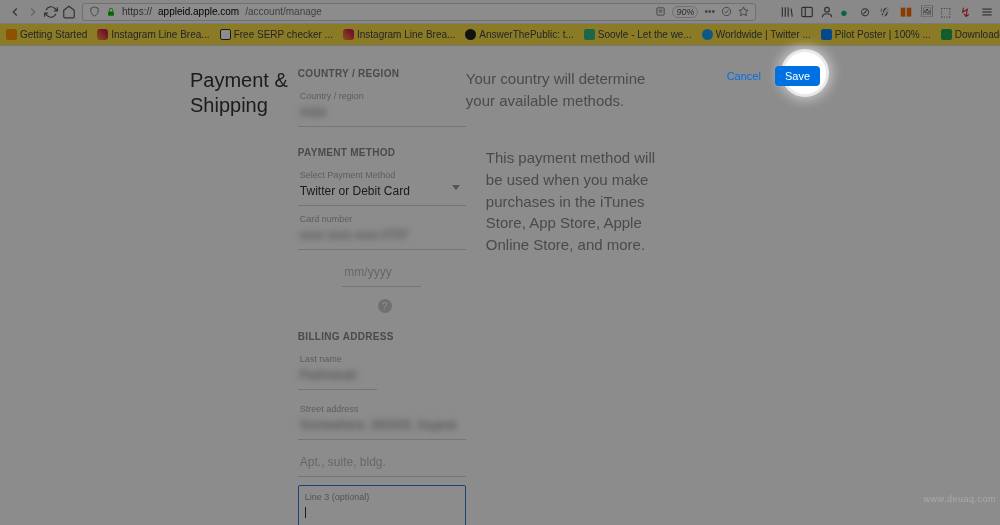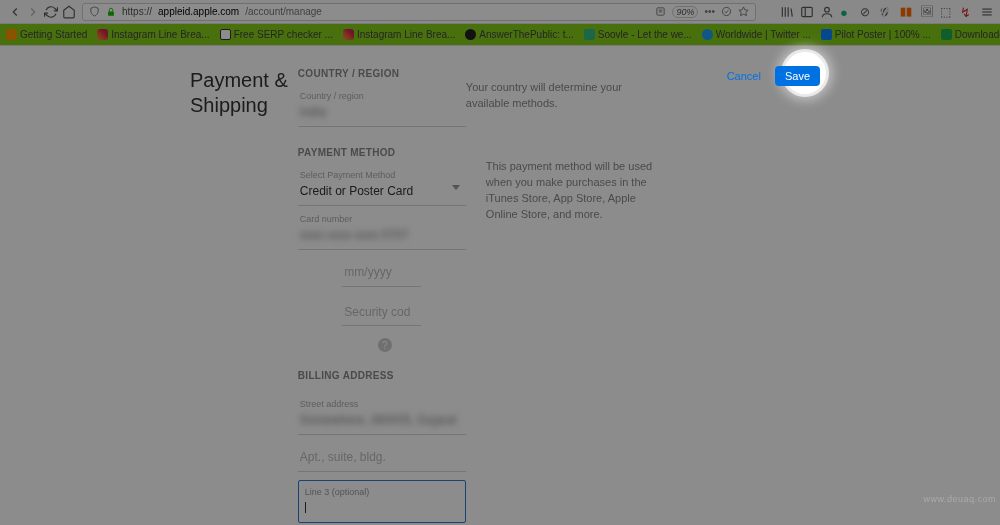--- a/index.html
+++ b/index.html
@@ -19,38 +19,38 @@
     .urlbar .path { color: #777; text-align: center; }
     .urlbar .spacer { flex: 1; }
     .urlbar .zoom { border: 1px solid #ccc; border-radius: 6px; padding: 0 3px; font-size: 9px; color: #555; font-style: italic; }
     .tool-icons { display: flex; gap: 6px; align-items: center; }
     .tool-icons span, .tool-icons svg { width: 14px; height: 14px; color: #5a5a5a; }
     .ico-green { color: #14b37d !important; }
     .ico-orange { color: #ff6a00 !important; }
     .ico-red { color: #d23 !important; }
     .ico-blue { color: #0a84ff !important; }
     
-    .bookbar { height: 22px; background: #84cc16; border-bottom: 1px solid #ddd; display: flex; align-items: center; padding: 0 6px; gap: 10px; font-size: 10px; color: #444; overflow: hidden; }
+    .bookbar { height: 22px; background: #fde047; border-bottom: 1px solid #ddd; display: flex; align-items: center; padding: 0 6px; gap: 10px; font-size: 10px; color: #444; overflow: hidden; }
     .bm { display: flex; align-items: center; gap: 3px; white-space: nowrap; }
     .bm .favi { width: 11px; height: 11px; border-radius: 2px; background: #888; display: inline-block; flex-shrink: 0; }
     .favi.fx { background: #ff9500; }
     .favi.ig { background: linear-gradient(45deg,#f09433,#e6683c,#dc2743,#bc1888); border-radius: 3px; }
     .favi.free { background: #fff; border: 1px solid #333; }
     .favi.atp { background: #222; border-radius: 50%; }
     .favi.soov { background: #3b8; }
     .favi.tw { background: #1da1f2; border-radius: 50%; }
     .favi.pp { background: #0a84ff; }
     .favi.dl { background: #2a5; }
     
     
     .page { position: relative; height: calc(525px - 46px); background: #fff; overflow: hidden; }
     .content { display: flex; padding: 22px 0 0 190px; gap: 0; }
     .col-left h1 { font-size: 20px; font-weight: 400; color: #333; line-height: 1.25; }
     .col-mid { width: 360px; margin-left: 10px; }
-    .col-right { width: 200px; font-size: 11px; color: #888; line-height: 1.45; margin-top: 12px; }
+    .col-right { width: 200px; font-size: 15px; color: #888; line-height: 1.45; }
     
     .section-label { font-size: 10px; font-weight: 600; letter-spacing: 0.3px; color: #888; text-transform: uppercase; margin-bottom: 6px; }
     .section { margin-bottom: 18px; }
     
     .field { border-bottom: 1px solid #d6d6d6; padding: 6px 2px 6px 2px; position: relative; margin-bottom: 2px; width: 168px; }
     .field-wide { width: 168px; }
     .field .flabel { font-size: 9px; color: #aaa; display: block; margin-bottom: 1px; }
     .field .fval { font-size: 12px; color: #333; }
     .field .fval.blurred { color: transparent; text-shadow: 0 0 6px #777; user-select: none; }
     .field.select::after { content: ""; position: absolute; right: 6px; top: 50%; width: 0; height: 0; border-left: 4px solid transparent; border-right: 4px solid transparent; border-top: 5px solid #999; }
@@ -214,42 +214,43 @@
           </div>
         </div>
         <div class="col-right">Your country will determine your available methods.</div>
       </div>
 
       <div class="section" style="display:flex;gap:20px;">
         <div style="width:168px;">
           <div class="section-label">PAYMENT METHOD</div>
           <div class="field field-wide select">
             <span class="flabel">Select Payment Method</span>
-            <span class="fval">Credit or Poster Card</span>
+            <span class="fval">Twitter or Debit Card</span>
           </div>
           <div class="field field-wide">
             <span class="flabel">Card number</span>
             <span class="fval blurred">xxxx xxxx xxxx 0707</span>
           </div>
           <div class="row2" style="margin-top:6px;align-items:center;flex-direction:column;">
             <div class="field">
               <span class="input-ph">mm/yyyy</span>
             </div>
-            <div class="field" style="display:flex;align-items:center;">
-              <span class="input-ph">Security cod</span>
-            </div>
             <span class="helpico">?</span>
           </div>
         </div>
         <div class="col-right">This payment method will be used when you make purchases in the iTunes Store, App Store, Apple Online Store, and more.</div>
       </div>
 
       <div class="section">
         <div class="section-label">BILLING ADDRESS</div>
         <div class="row2">
+          <div class="field">
+            <span class="flabel">Last name</span>
+            <span class="fval blurred">Padmasali</span>
+          </div>
         </div>
         <div class="field field-wide" style="margin-top:6px;">
           <span class="flabel">Street address</span>
           <span class="fval blurred">Somewhere, 360005, Gujarat</span>
         </div>
         <div class="field field-wide" style="margin-top:6px;">
           <span class="fval" style="color:#bbb;">Apt., suite, bldg.</span>
         </div>
         <div class="field field-wide active" style="margin-top:8px;">
           <span class="flabel" style="color:#999;">Line 3 (optional)</span>

